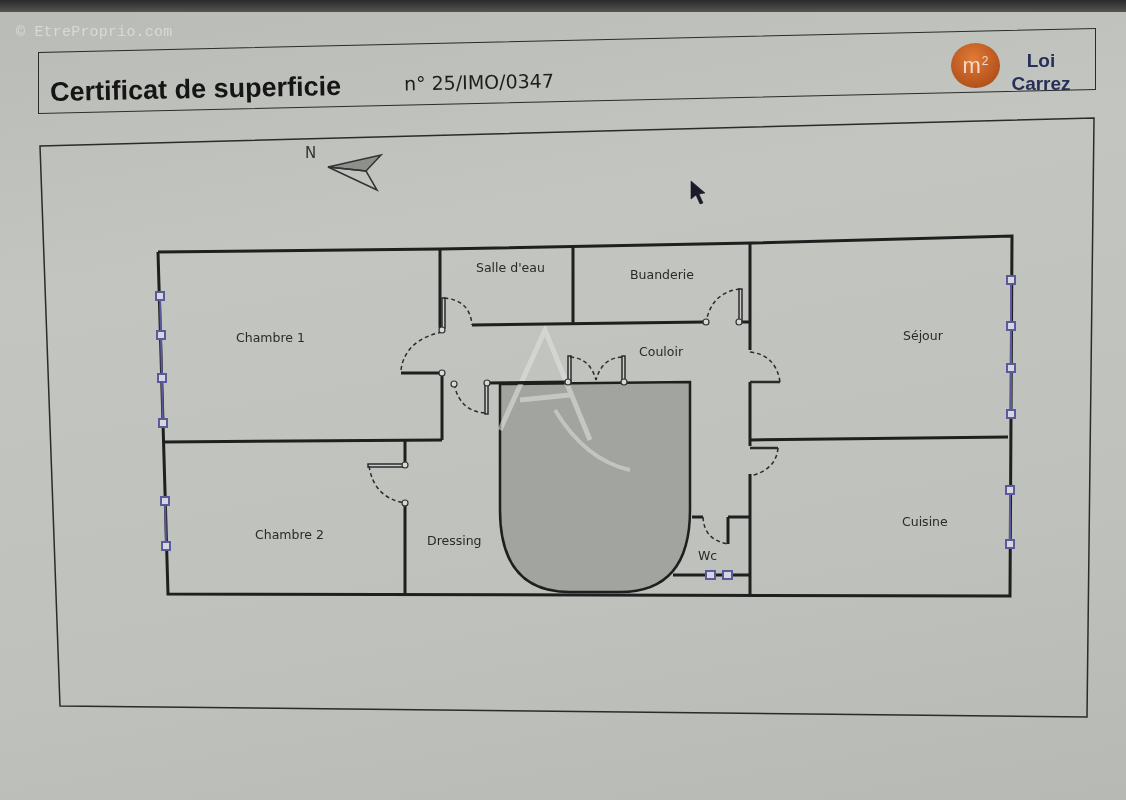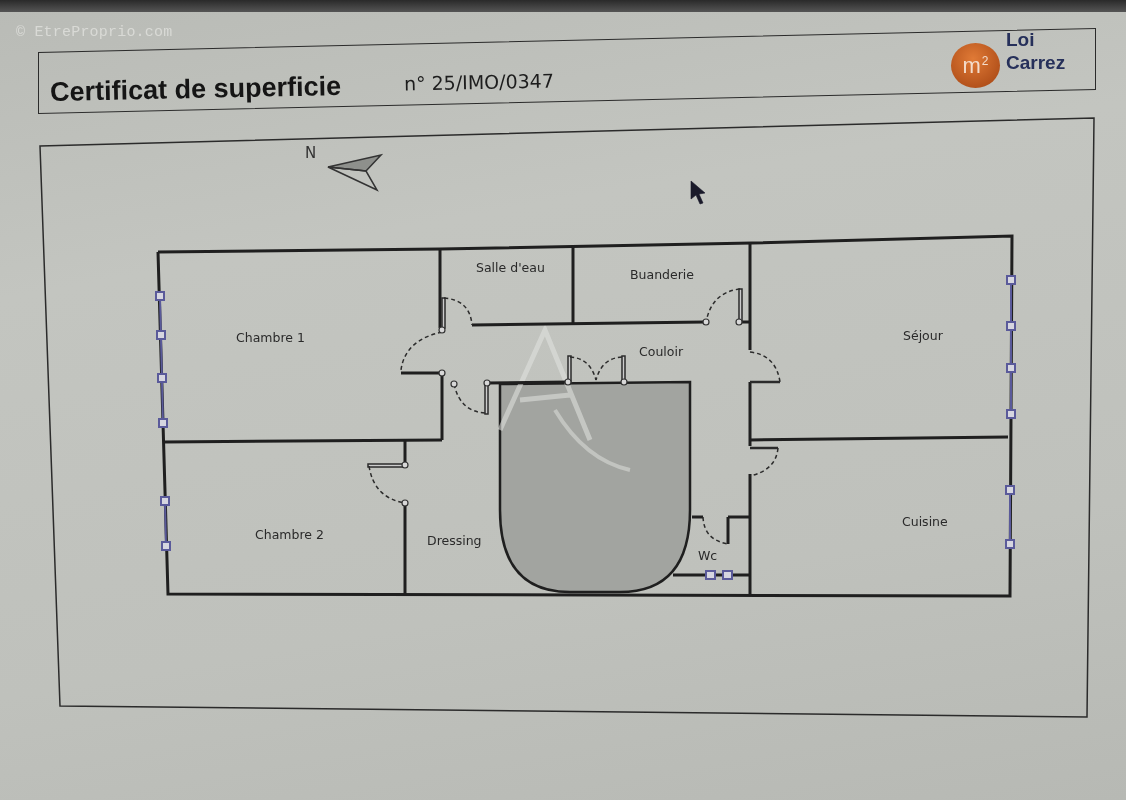--- a/index.html
+++ b/index.html
@@ -18,21 +18,21 @@
     }
     .title { position:absolute; left:50px; top:74px; font-size:27px; font-weight:bold;
       color:#151515; font-family:"Liberation Sans", sans-serif; transform:rotate(-1.2deg); }
     .number { position:absolute; left:404px; top:71px; font-size:19px; color:#1d1d1d;
       font-family:"DejaVu Sans", sans-serif; transform:rotate(-1.2deg); }
     .m2-badge { position:absolute; left:951px; top:43px; width:49px; height:45px; border-radius:50%;
       background: radial-gradient(circle at 45% 35%, #e07a36, #b5531c 70%, #9a4516);
       color:#f3dccb; font-size:22px; font-family:"Liberation Sans", sans-serif;
       display:flex; align-items:center; justify-content:center; }
     .m2-badge sup { font-size:12px; margin-left:1px; position:relative; top:-5px; }
-    .loi { position:absolute; left:1006px; top:28px; width:70px; 
+    .loi { position:absolute; left:1006px; top:49px; width:70px; text-align:center;
       color:#26305a; font-weight:bold; font-family:"Liberation Sans", sans-serif; font-size:19px; line-height:23px; }
     svg.plan { position:absolute; left:0; top:0; }
     .room-label { font-family:"DejaVu Sans", sans-serif; font-size:12.5px; fill:#2a2a2a; }
   </style>
 </head>
 <body>
 
 <div class="topbar"></div>
 <div class="watermark">© EtreProprio.com</div>
 

